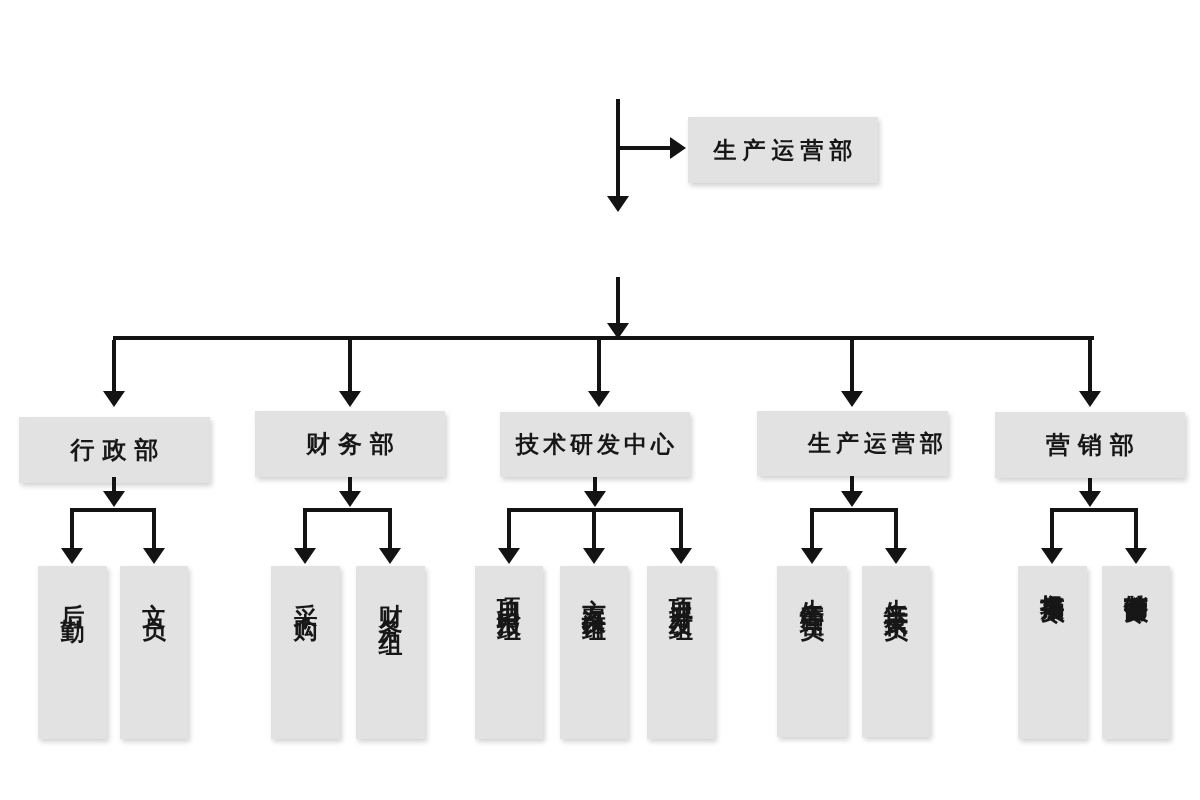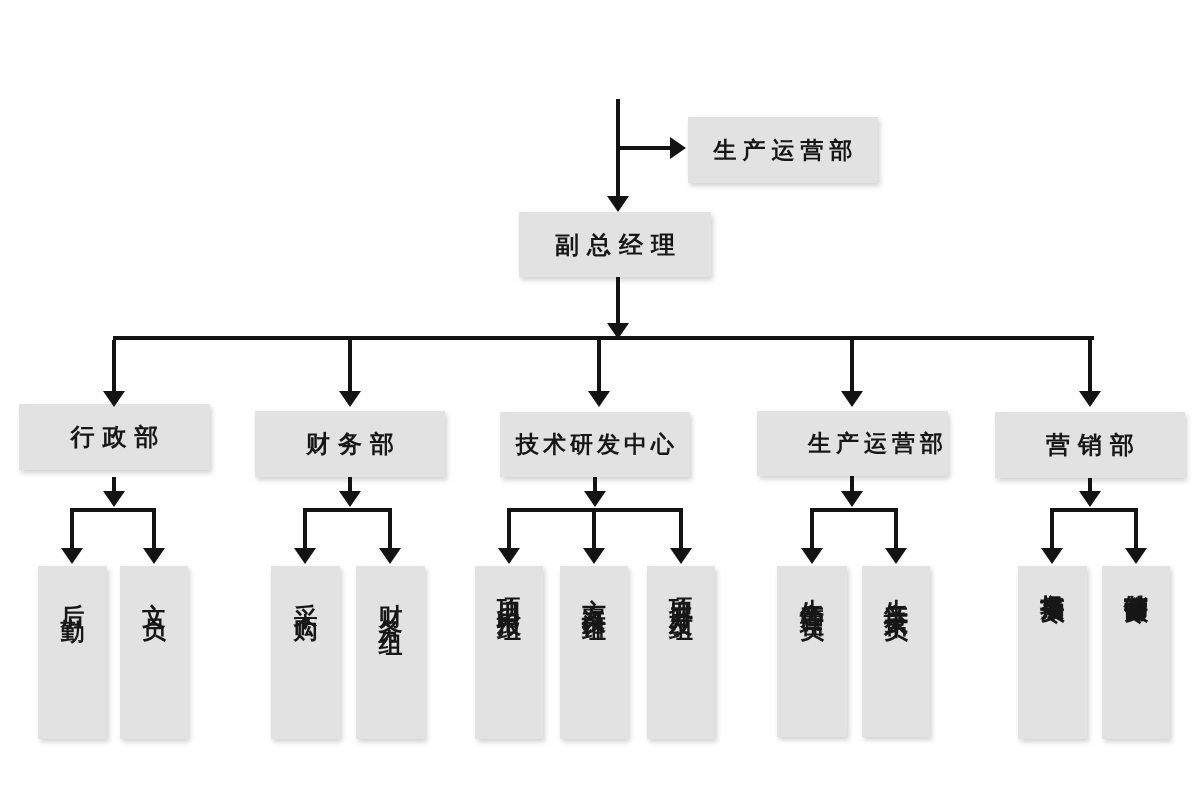--- a/index.html
+++ b/index.html
@@ -21,24 +21,21 @@
   .arr-down{border-left:11px solid transparent;border-right:11px solid transparent;border-top:16px solid #131313;}
   .arr-right{border-top:11px solid transparent;border-bottom:11px solid transparent;border-left:16px solid #131313;}
 </style>
 </head>
 <body>
 
 <div id="canvas">
     <div class="node" style="left: 688px; top: 117px; width: 190px; height: 66px;">
       <span class="lbl" style="font-size: 23px; letter-spacing: 6px; padding-left: 6px;">生产运营部</span>
     </div>
-    <div class="node" style="left: 519px; top: 212px; width: 192px; height: 65px;">
-      <span class="lbl" style="font-size: 24px; letter-spacing: 8px; padding-left: 8px;">副总经理</span>
-    </div>
-    <div class="node" style="left: 19px; top: 404px; width: 191px; height: 66px;">
+    <div class="node" style="left: 19px; top: 417px; width: 191px; height: 66px;">
       <span class="lbl" style="font-size: 24px; letter-spacing: 8px; padding-left: 8px;">行政部</span>
     </div>
     <div class="node" style="left: 500px; top: 412px; width: 190px; height: 65px;">
       <span class="lbl" style="font-size: 23px; letter-spacing: 4px; padding-left: 4px;">技术研发中心</span>
     </div>
     <div class="node" style="left: 255px; top: 411px; width: 190px; height: 66px;">
       <span class="lbl" style="font-size: 24px; letter-spacing: 8px; padding-left: 8px;">财务部</span>
     </div>
     <div class="node" style="left: 757px; top: 411px; width: 191px; height: 65px; justify-content: flex-end;">
       <span class="lbl" style="font-size: 23px; letter-spacing: 5px; padding-left: 5px;">生产运营部</span>

